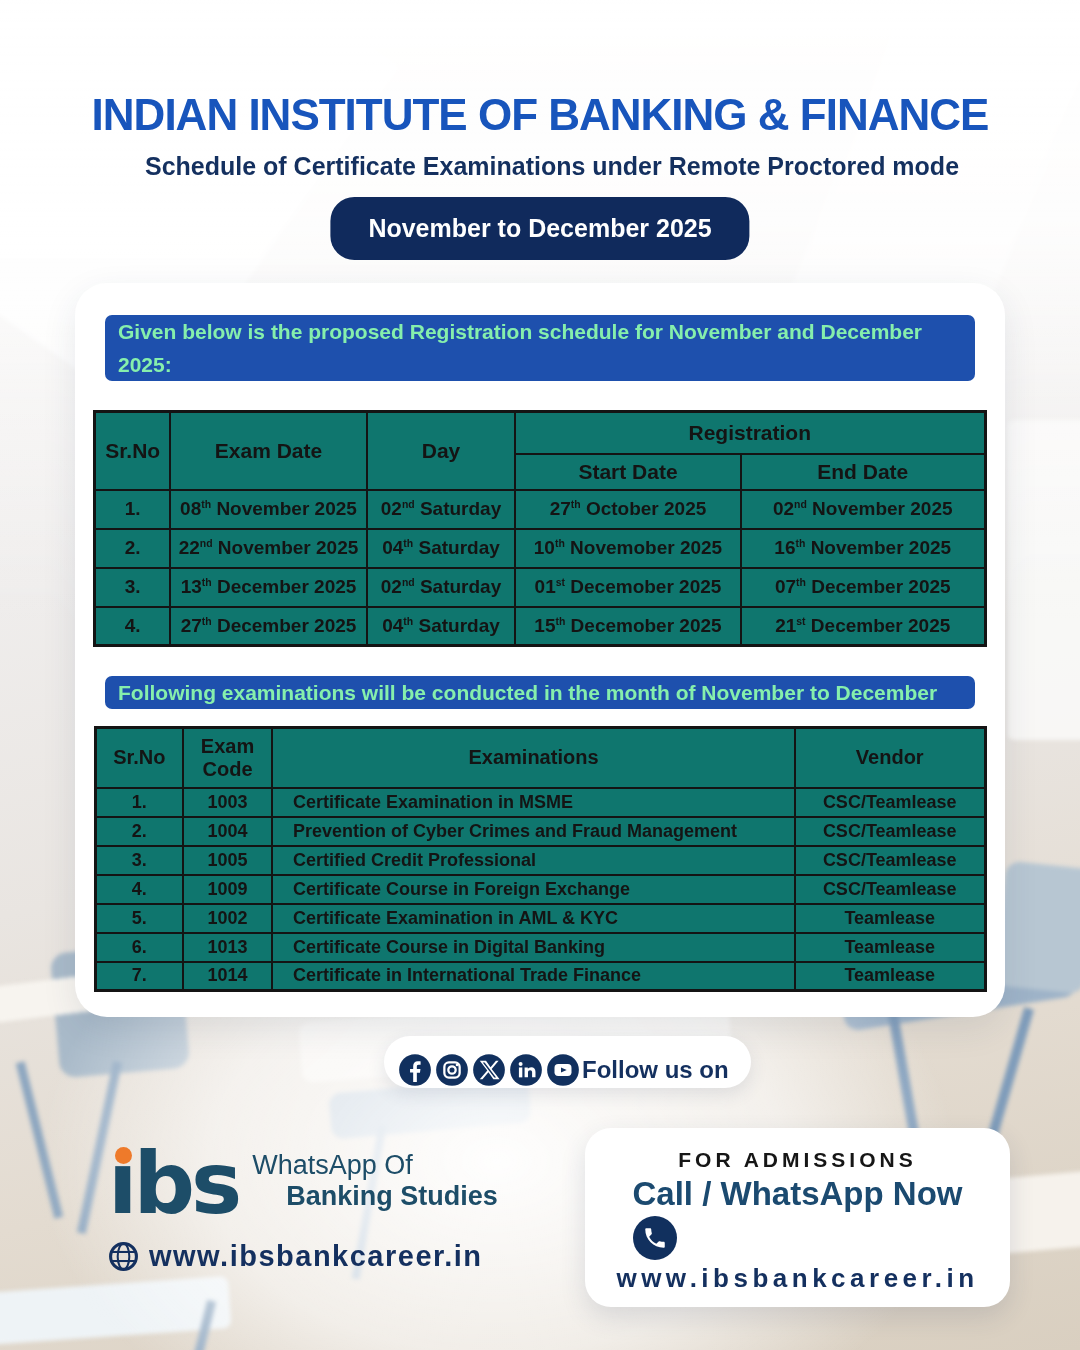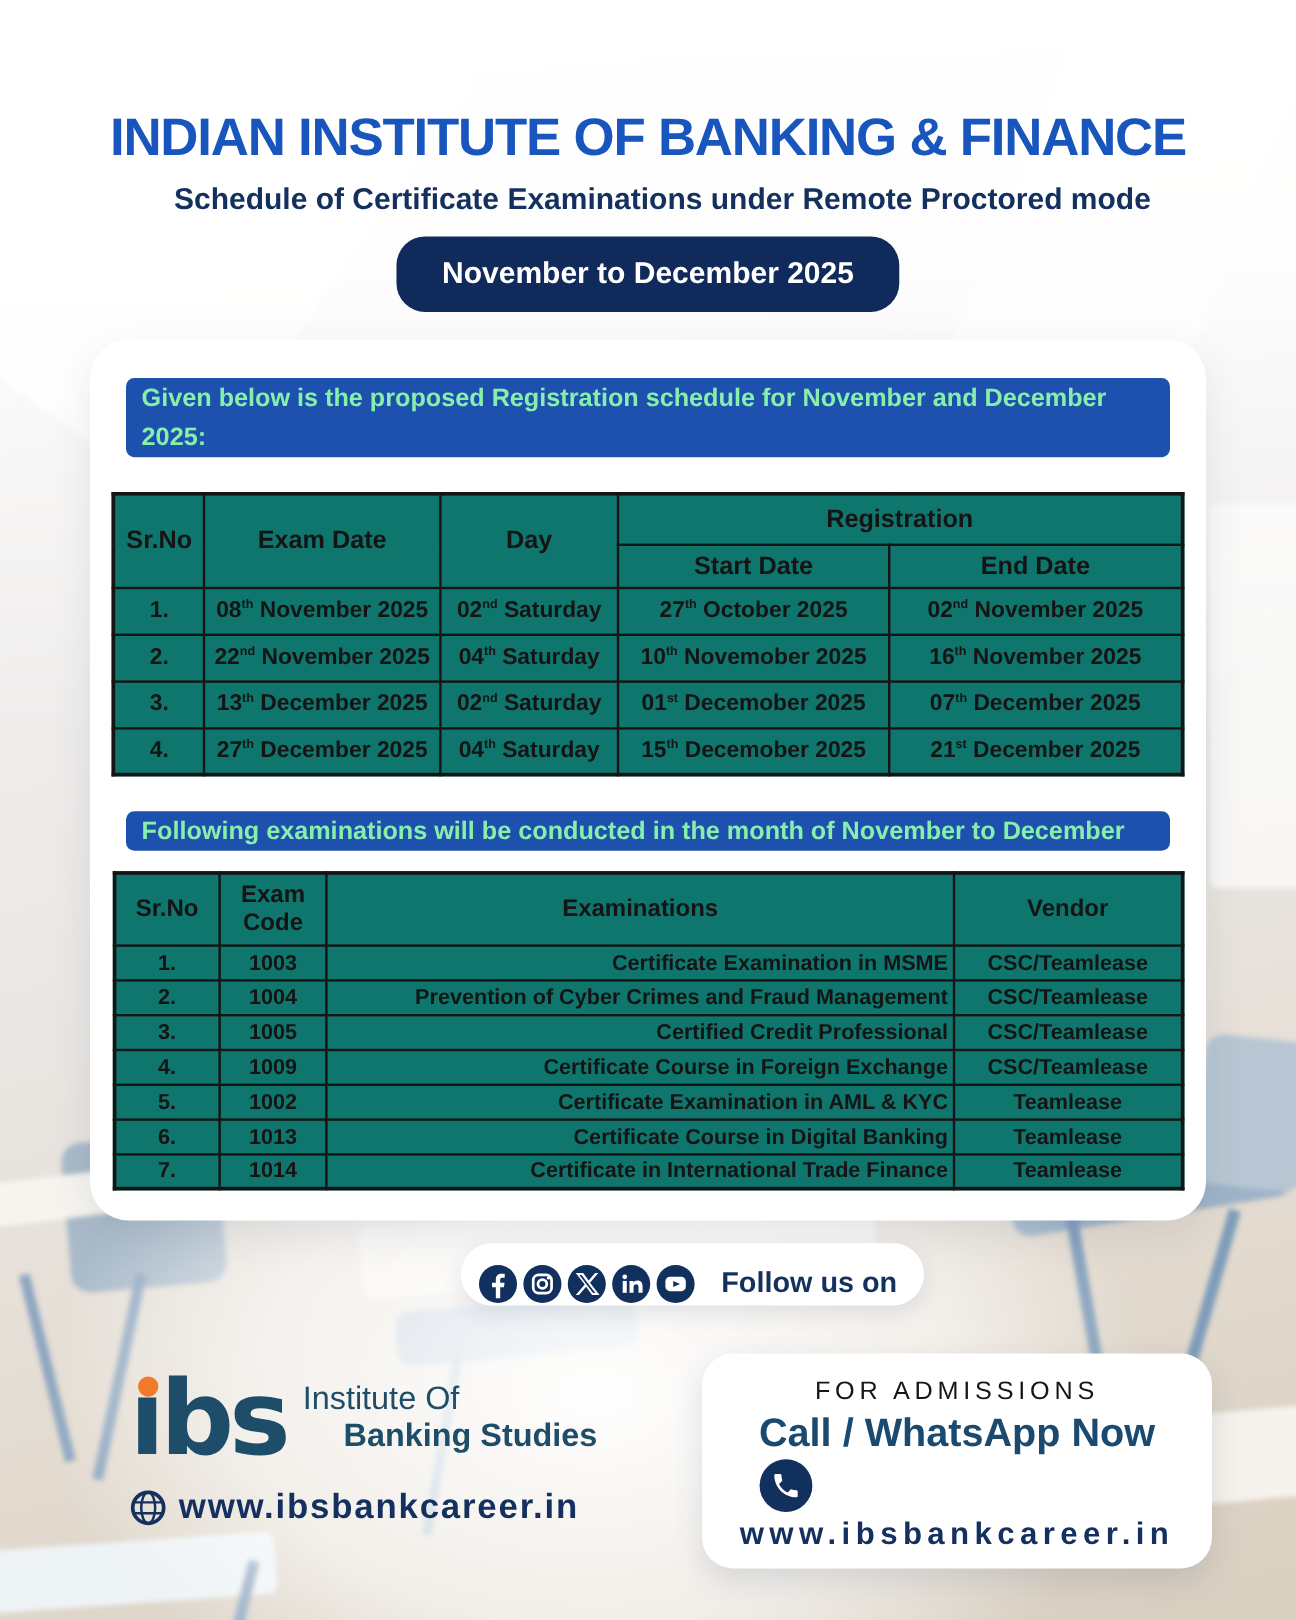--- a/index.html
+++ b/index.html
@@ -47,26 +47,26 @@
   th,td{border:2px solid var(--table-ink);text-align:center;vertical-align:middle;
     color:var(--table-ink);overflow:hidden;}
   .sched-table{width:890px;margin:29px auto 0 auto;border:3px solid var(--table-ink);}
   .sched-table th{font-size:21px;font-weight:700;}
   .sched-table td{font-size:19px;font-weight:700;height:39px;padding:0 4px;}
   .sched-table thead tr:first-child th{height:42px;}
   .sched-table thead tr:last-child th{height:36px;}
   .exam-table{width:890px;margin:17px auto 0 auto;border:3px solid var(--table-ink);}
   .exam-table th{font-size:20px;font-weight:700;height:60px;line-height:1.15;}
   .exam-table td{font-size:18px;font-weight:700;height:29px;padding:0 4px;}
-  .exam-table td.cell-left{text-align:right;padding-left:20px;}
+  .exam-table td.cell-left{text-align:left;padding-left:20px;}
   sup{font-size:.55em;vertical-align:super;line-height:0;}
 
   
   .follow-pill{position:absolute;left:384px;top:1036px;height:52px;background:#fff;
-    border-radius:26px;display:flex;align-items:center;gap:21px;padding:16px 22px 0 14px;
+    border-radius:26px;display:flex;align-items:center;gap:2px;padding:16px 22px 0 14px;
     box-shadow:0 6px 18px rgba(40,60,90,.12);}
   .social-icons{display:flex;align-items:center;gap:3px;}
   .social-icons svg{display:block;width:34px;height:34px;cursor:pointer;}
   .follow-label{font-size:24px;font-weight:700;color:var(--navy-dark);white-space:nowrap;}
 
   
   .brand-block{position:absolute;left:108px;top:1140px;display:flex;align-items:flex-end;gap:14px;}
   .ibs-logo{position:relative;line-height:1;}
   .ibs-word{font-size:86px;font-weight:800;letter-spacing:-4px;color:var(--logo-teal);
     font-family:"DejaVu Sans",sans-serif;}
@@ -75,21 +75,21 @@
   .brand-name{padding-bottom:14px;color:var(--logo-teal);}
   .brand-line1{font-size:27px;font-weight:500;}
   .brand-line2{font-size:27px;font-weight:800;margin-left:34px;}
   .website-row{position:absolute;left:108px;top:1240px;display:flex;align-items:center;gap:10px;
     color:var(--navy-dark);font-size:29px;font-weight:800;letter-spacing:1.5px;cursor:pointer;}
   .website-row svg{display:block;width:31px;height:31px;}
 
   
   .admissions-card{position:absolute;left:585px;top:1128px;width:425px;height:179px;
     background:#fff;border-radius:26px;box-shadow:0 10px 26px rgba(40,60,90,.14);}
-  .adm-eyebrow{margin-top:20px;text-align:center;font-size:21px;font-weight:400;
+  .adm-eyebrow{margin-top:20px;text-align:center;font-size:21px;font-weight:700;
     letter-spacing:4px;color:#161616;}
   .adm-cta{margin-top:3px;text-align:center;font-size:33px;font-weight:800;
     color:var(--cta-navy);cursor:pointer;white-space:nowrap;}
   .adm-phone{position:absolute;left:48px;top:88px;width:44px;height:44px;border-radius:50%;
     background:var(--icon-navy);display:flex;align-items:center;justify-content:center;cursor:pointer;}
   .adm-phone svg{width:26px;height:26px;}
   .adm-website{position:absolute;left:0;bottom:13px;width:100%;text-align:center;
     font-size:26px;font-weight:700;letter-spacing:4.5px;color:var(--navy-dark);cursor:pointer;}
 </style>
 </head>
@@ -274,21 +274,21 @@
     </span>
     <span class="follow-label">Follow us on</span>
   </div>
 
   <div class="brand-block">
     <div class="ibs-logo">
       <span class="ibs-word">ıbs</span>
       <span class="ibs-dot"></span>
     </div>
     <div class="brand-name">
-      <div class="brand-line1">Institute Of</div>
+      <div class="brand-line1">WhatsApp Of</div>
       <div class="brand-line2">Banking Studies</div>
     </div>
   </div>
   <div class="website-row">
     <svg viewBox="0 0 24 24">
       <circle cx="12" cy="12" r="10" fill="none" stroke="#14305F" stroke-width="2.4"></circle>
       <ellipse cx="12" cy="12" rx="4.5" ry="10" fill="none" stroke="#14305F" stroke-width="1.6"></ellipse>
       <line x1="2.5" y1="8.5" x2="21.5" y2="8.5" stroke="#14305F" stroke-width="1.6"></line>
       <line x1="2.5" y1="15.5" x2="21.5" y2="15.5" stroke="#14305F" stroke-width="1.6"></line>
     </svg>

